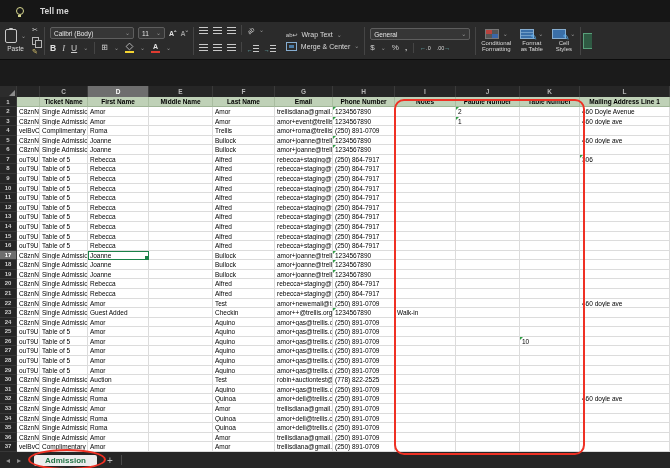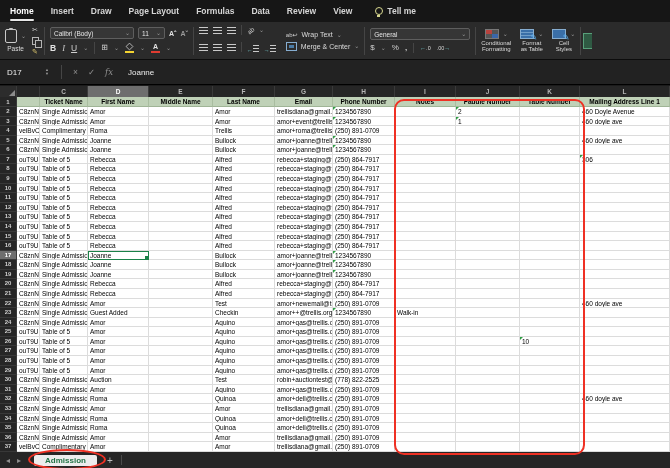--- a/index.html
+++ b/index.html
@@ -5,21 +5,21 @@
   html,body{margin:0;padding:0;width:670px;height:468px;overflow:hidden;background:#1b1b1b;
     font-family:"Liberation Sans",sans-serif;-webkit-font-smoothing:antialiased;}
   #app{position:relative;width:670px;height:468px;}
 
   
   #tabs-row{position:absolute;left:0;top:0;width:670px;height:22px;background:#161616;
     display:flex;align-items:center;padding-left:10px;box-sizing:border-box;gap:17px;}
   .rtab{font-size:8.5px;color:#d6d6d6;font-weight:bold;position:relative;white-space:nowrap;cursor:default;}
   .rtab.active{color:#fff;}
   .rtab.active::after{content:'';position:absolute;left:0;right:0;bottom:-5px;height:2px;background:#e8e8e8;border-radius:1px;}
-  #tellme{display:flex;align-items:center;gap:4px;margin-left:6px;}
+  #tellme{display:flex;align-items:center;gap:16px;margin-left:6px;}
   .bulb{width:6px;height:6px;border:1px solid #d8d890;border-radius:50%;position:relative;}
   .bulb::after{content:'';position:absolute;left:1px;bottom:-3px;width:2.5px;height:2px;background:#d8d890;}
   #tellme span{font-size:8.5px;color:#d6d6d6;font-weight:bold;}
 
   
   #ribbon{position:absolute;left:0;top:22px;width:670px;height:38px;background:#2b2b2b;
     border-bottom:1px solid #0c0c0c;display:flex;align-items:stretch;box-sizing:border-box;}
   .rdiv{width:1px;height:28px;background:#454545;align-self:center;flex:none;}
   .rgroup{display:flex;flex-direction:column;justify-content:center;gap:3px;padding:0 5px;flex:none;}
   .rrow{display:flex;align-items:center;gap:4px;}
@@ -108,30 +108,20 @@
     border-radius:10px;z-index:6;pointer-events:none;}
   #red-oval{position:absolute;left:28px;top:449px;width:74px;height:17px;border:2px solid #ef3124;
     border-radius:50%;z-index:6;pointer-events:none;}
 </style>
 </head>
 <body>
 
 <div id="app">
 
   <div id="tabs-row">
-    <div id="ribbon-tab-list" style="display:flex;gap:17px;">
-        <div class="rtab active">Home</div>
-        <div class="rtab">Insert</div>
-        <div class="rtab">Draw</div>
-        <div class="rtab">Page Layout</div>
-        <div class="rtab">Formulas</div>
-        <div class="rtab">Data</div>
-        <div class="rtab">Review</div>
-        <div class="rtab">View</div>
-      </div>
     <div id="tellme">
       <span class="bulb"></span>
       <span>Tell me</span>
     </div>
   </div>
 
   <div id="ribbon">
     <div class="rgroup" id="paste-group">
       <div id="paste-btn">
         <div class="rrow">
@@ -259,32 +249,20 @@
             </span>
             <span class="caret">⌄</span>
           </span>
         <span class="slbl"><span>Cell</span><br><span>Styles</span></span>
       </div>
     </div>
     <div class="rdiv"></div>
     <div id="ribbon-clip-right"></div>
   </div>
 
-  <div id="formula-bar">
-    <span id="name-box">D17</span>
-    <span id="stepper">
-        <span>▲</span>
-        <span>▼</span>
-      </span>
-    <span class="fdiv"></span>
-    <span class="fico">×</span>
-    <span class="fico">✓</span>
-    <span class="fico" id="fx-ico">fx</span>
-    <span id="formula-value">Joanne</span>
-  </div>
 
   <div id="grid">
     <div id="col-strip">
       <div id="select-all"></div>
     <div class="colh" style="width: 23px;"></div>
         <div class="colh" style="width: 48px;">C</div>
         <div class="colh selcol" style="width: 61px;">D</div>
         <div class="colh" style="width: 64px;">E</div>
         <div class="colh" style="width: 62px;">F</div>
         <div class="colh" style="width: 58px;">G</div>

